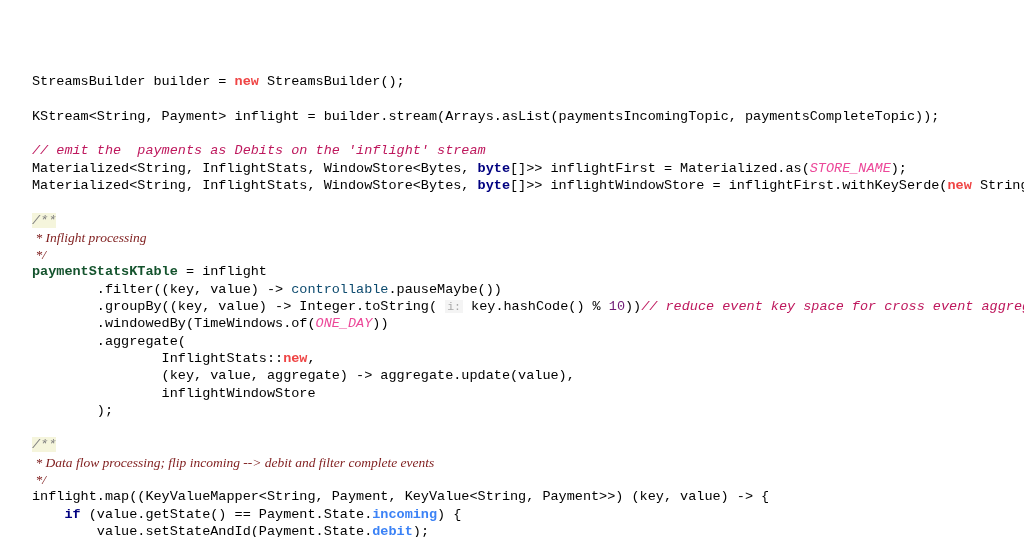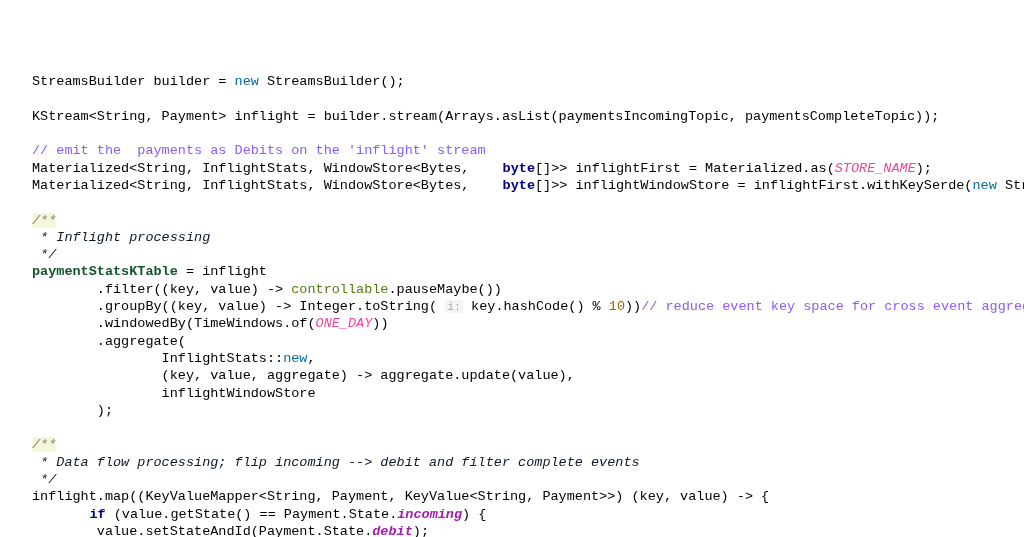--- a/index.html
+++ b/index.html
@@ -7,31 +7,31 @@
       font-family: "Consolas", "Monaco", "Courier New", monospace;
       font-size: 13.5px;
       line-height: 17.3px;
       background: #ffffff;
       color: #000000;
       padding: 4px 0 4px 32px;
       white-space: pre;
       overflow: hidden;
       width: 1024px;
     }
-    .kw { color: #000080; font-weight: bold; margin-left: 25px; }
-    .kw-new { color: #0369a1; font-weight: normal; }
-    .comment { color: #8b5cf6; }
-    .doc-comment { color: #0f172a; font-style: italic; }
+    .kw { color: #000080; font-weight: bold; }
+    .kw-new { color: #ef4444; font-weight: bold; }
+    .comment { color: #be185d; font-style: italic; }
+    .doc-comment { color: #7f1d1d; font-style: italic; font-family: Liberation Serif, serif; }
     .doc-start { background: #f5f5dc; color: #808080; font-style: italic; }
     .static-field { color: #ec4899; font-style: italic; }
     .static-method { }
-    .field { color: #4d7c0f; }
+    .field { color: #0c4a6e; }
     .field-bold { color: #14532d; font-weight: bold; }
-    .enum-const { color: #a21caf; font-style: italic; font-weight: bold; text-align: center; }
-    .number { color: #a16207; }
+    .enum-const { color: #3b82f6; font-weight: bold; text-align: center; }
+    .number { color: #701a75; }
     .param-hint { color: #a8a8a8; background: #f4f4f4; font-style: normal; font-size: 11.5px; padding: 0 2px; }
     .line { display: block; }
   </style>
 </head>
 <body>
 
 
 
 <div><span class="line"><span>StreamsBuilder builder = </span><span class="kw-new">new</span><span> StreamsBuilder();</span></span><span class="line"> </span><span class="line"><span>KStream&lt;String, Payment&gt; inflight = builder.stream(Arrays.</span><span class="static-method">asList</span><span>(paymentsIncomingTopic, paymentsCompleteTopic));</span></span><span class="line"> </span><span class="line comment">// emit the  payments as Debits on the 'inflight' stream</span><span class="line"><span>Materialized&lt;String, InflightStats, WindowStore&lt;Bytes, </span><span class="kw">byte</span><span>[]&gt;&gt; inflightFirst = Materialized.</span><span class="static-method">as</span><span>(</span><span class="static-field">STORE_NAME</span><span>);</span></span><span class="line"><span>Materialized&lt;String, InflightStats, WindowStore&lt;Bytes, </span><span class="kw">byte</span><span>[]&gt;&gt; inflightWindowStore = inflightFirst.withKeySerde(</span><span class="kw-new">new</span><span> String</span></span><span class="line"> </span><span class="line"><span class="doc-start">/**</span></span><span class="line doc-comment"> * Inflight processing</span><span class="line doc-comment"> */</span><span class="line"><span class="field-bold">paymentStatsKTable</span><span> = inflight</span></span><span class="line"><span>        .filter((key, value) -&gt; </span><span class="field">controllable</span><span>.pauseMaybe())</span></span><span class="line"><span>        .groupBy((key, value) -&gt; Integer.</span><span class="static-method">toString</span><span>( </span><span class="param-hint">i:</span><span> key.hashCode() % </span><span class="number">10</span><span>))</span><span class="comment">// reduce event key space for cross event aggrega</span></span><span class="line"><span>        .windowedBy(TimeWindows.</span><span class="static-method">of</span><span>(</span><span class="static-field">ONE_DAY</span><span>))</span></span><span class="line">        .aggregate(</span><span class="line"><span>                InflightStats::</span><span class="kw-new">new</span><span>,</span></span><span class="line">                (key, value, aggregate) -&gt; aggregate.update(value),</span><span class="line">                inflightWindowStore</span><span class="line">        );</span><span class="line"> </span><span class="line"><span class="doc-start">/**</span></span><span class="line doc-comment"> * Data flow processing; flip incoming --&gt; debit and filter complete events</span><span class="line doc-comment"> */</span><span class="line">inflight.map((KeyValueMapper&lt;String, Payment, KeyValue&lt;String, Payment&gt;&gt;) (key, value) -&gt; {</span><span class="line"><span>    </span><span class="kw">if</span><span> (value.getState() == Payment.State.</span><span class="enum-const">incoming</span><span>) {</span></span><span class="line"><span>        value.setStateAndId(Payment.State.</span><span class="enum-const">debit</span><span>);</span></span></div>
 

